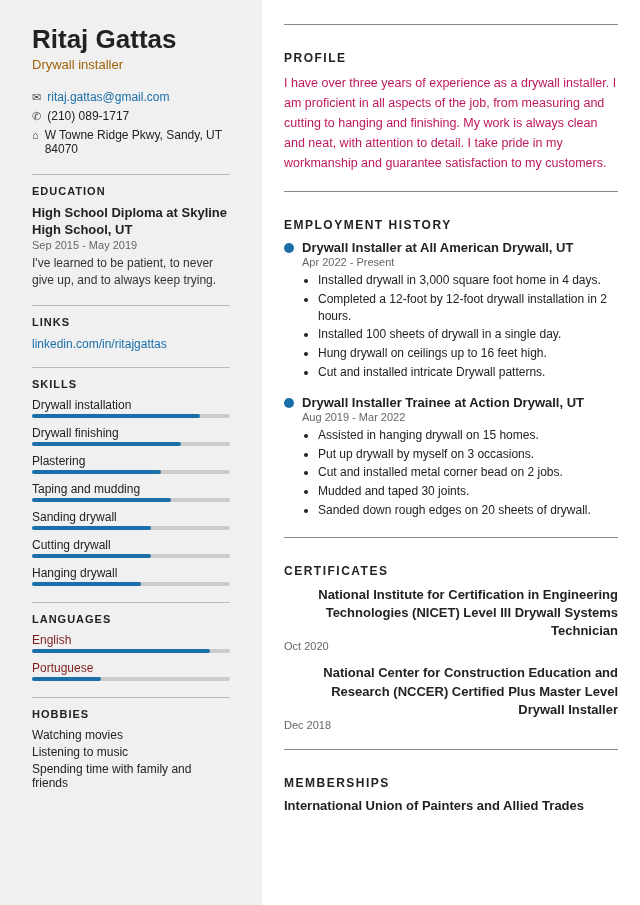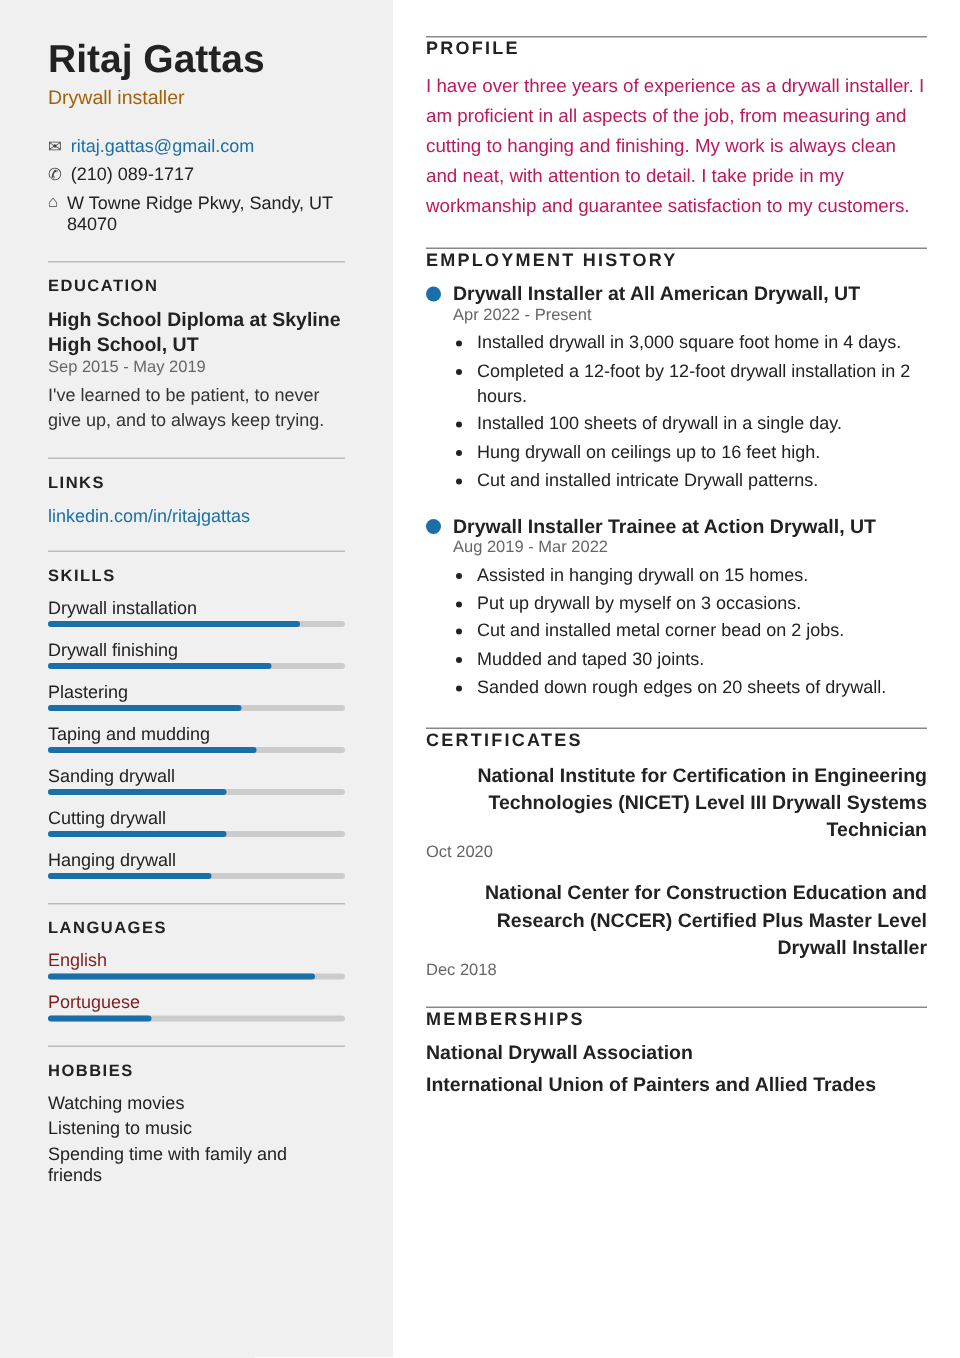--- a/index.html
+++ b/index.html
@@ -125,21 +125,21 @@
     .section-title {
       font-size: 12px;
       font-weight: 700;
       letter-spacing: 1.5px;
       text-transform: uppercase;
       color: #222;
       margin-bottom: 8px;
     }
     .main-section {
       border-top: 1.5px solid #888;
-      padding-top: 0;
+      padding-top: 26px;
       margin-bottom: 18px;
     }
     .profile-text {
       font-size: 12.5px;
       line-height: 1.6;
       color: #be185d;
     }
     .job-entry {
       margin-bottom: 14px;
       position: relative;
@@ -351,18 +351,17 @@
         <div class="cert-entry">
     <div class="cert-title">National Center for Construction Education and Research (NCCER) Certified Plus Master Level Drywall Installer</div>
     <div class="cert-date">Dec 2018</div>
   </div>
       </div>
   </div>
 
   <div class="main-section">
     <div class="section-title">MEMBERSHIPS</div>
     <div id="members-container">
-        <div class="member-item">National Drywall Association</div>
         <div class="member-item">International Union of Painters and Allied Trades</div>
       </div>
   </div>
 
 </div>
 
 </body></html>

